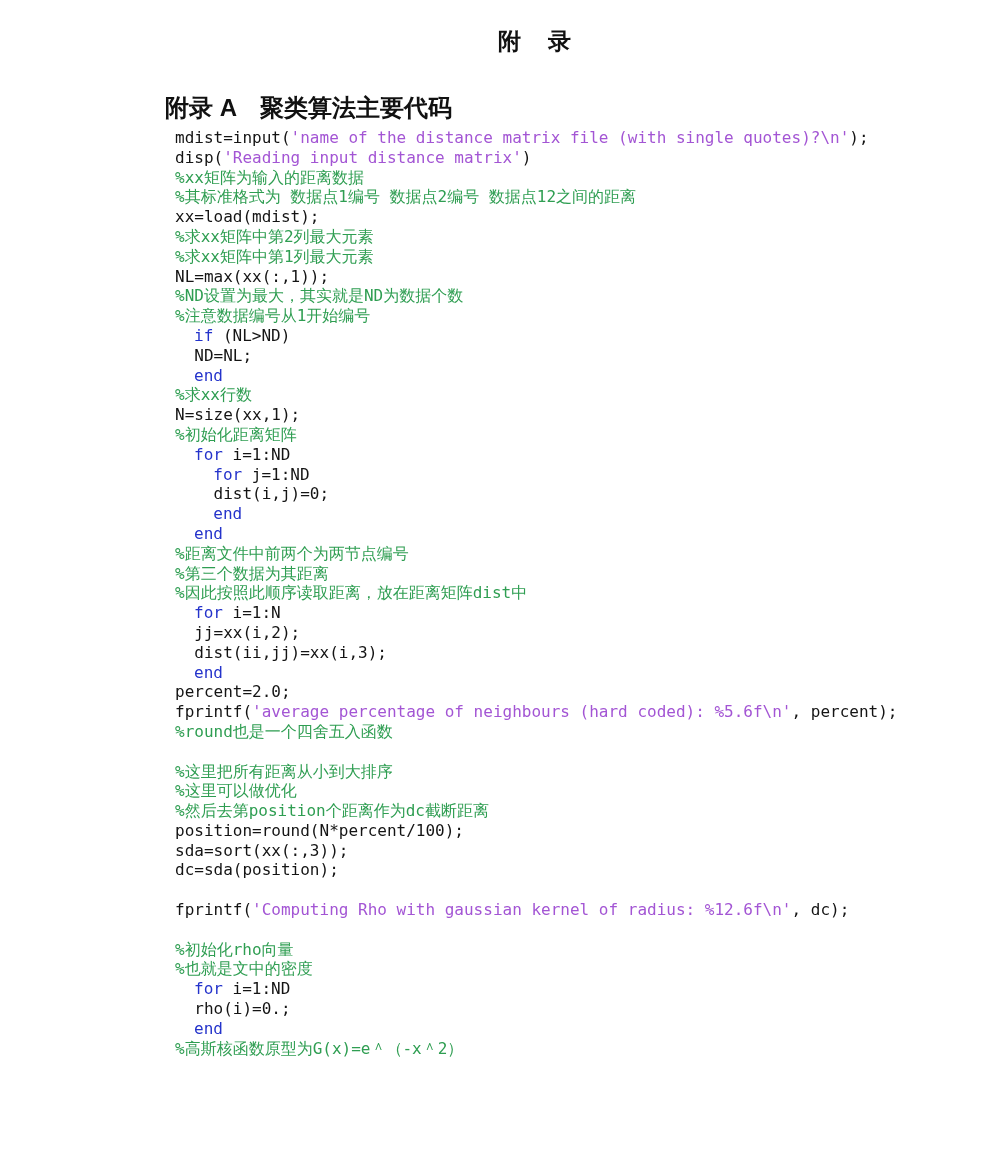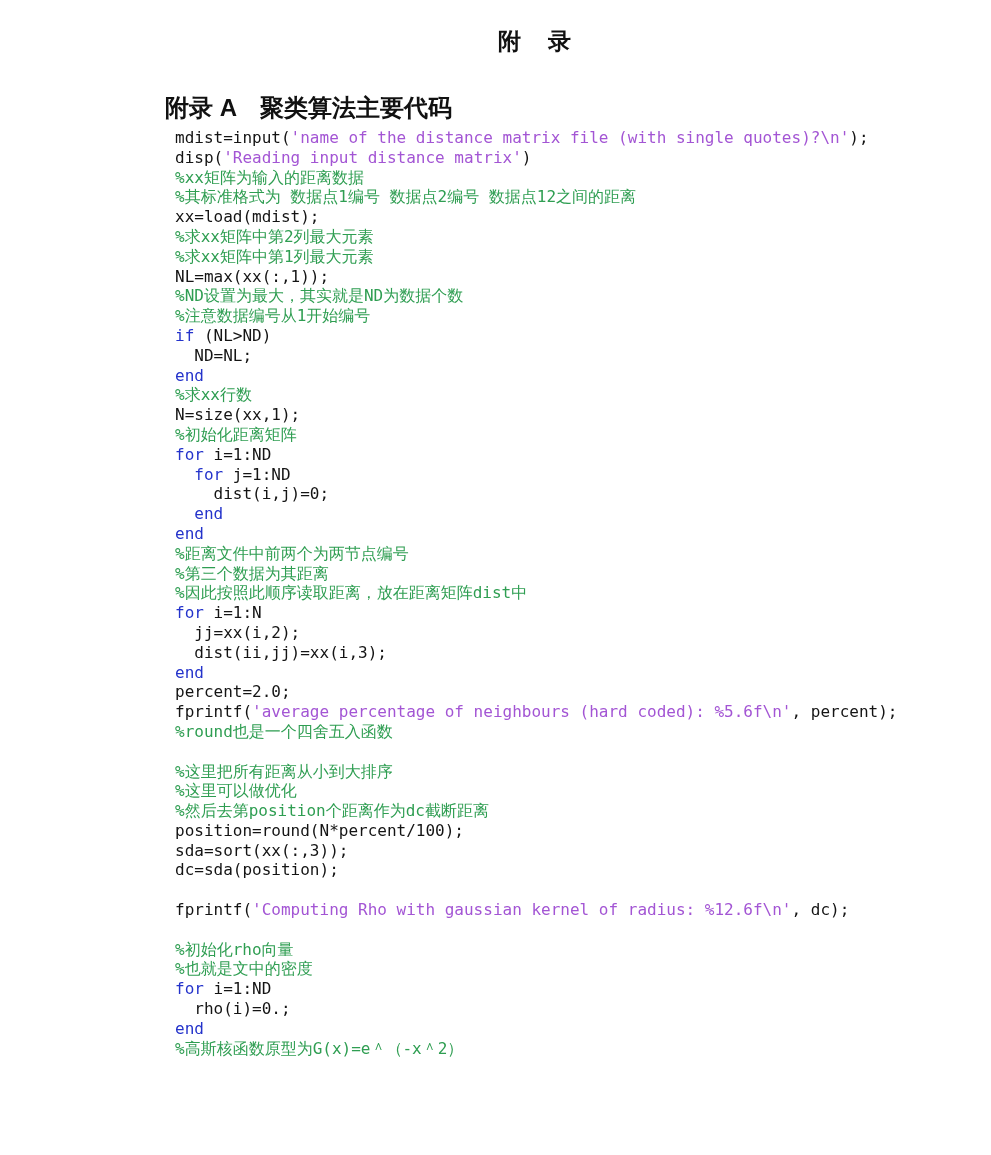--- a/index.html
+++ b/index.html
@@ -44,21 +44,21 @@
     width: 790px;
     font-family: "DejaVu Sans Mono", "Liberation Mono", monospace;
     font-size: 16px;
     line-height: 19.8px;
   }
   .code-line {
     white-space: pre;
     height: 19.8px;
   }
   .seg-p { color: var(--plain, #141414); }
-  .seg-k { color: var(--kw, #2433cb); }
+  .seg-k { color: var(--kw, #2433cb); margin-left: 19px; }
   .seg-c { color: var(--cm, #2f9e52); text-align: right; }
   .seg-s { color: var(--str, #a355d4); }
 </style>
 </head>
 <body>
 
 <div class="page">
   <div class="doc-title">附　录</div>
   <div class="section-heading">附录 A　聚类算法主要代码</div>
   <div class="code-block">

